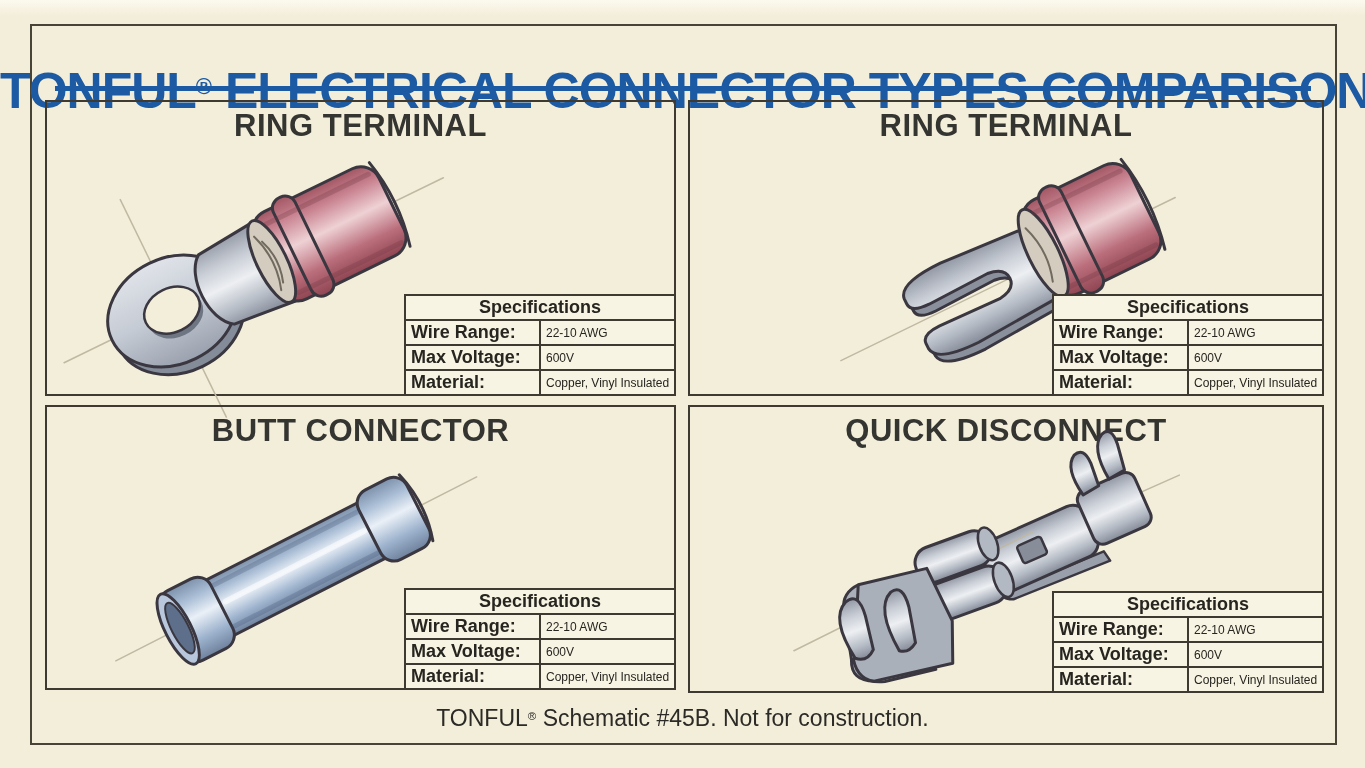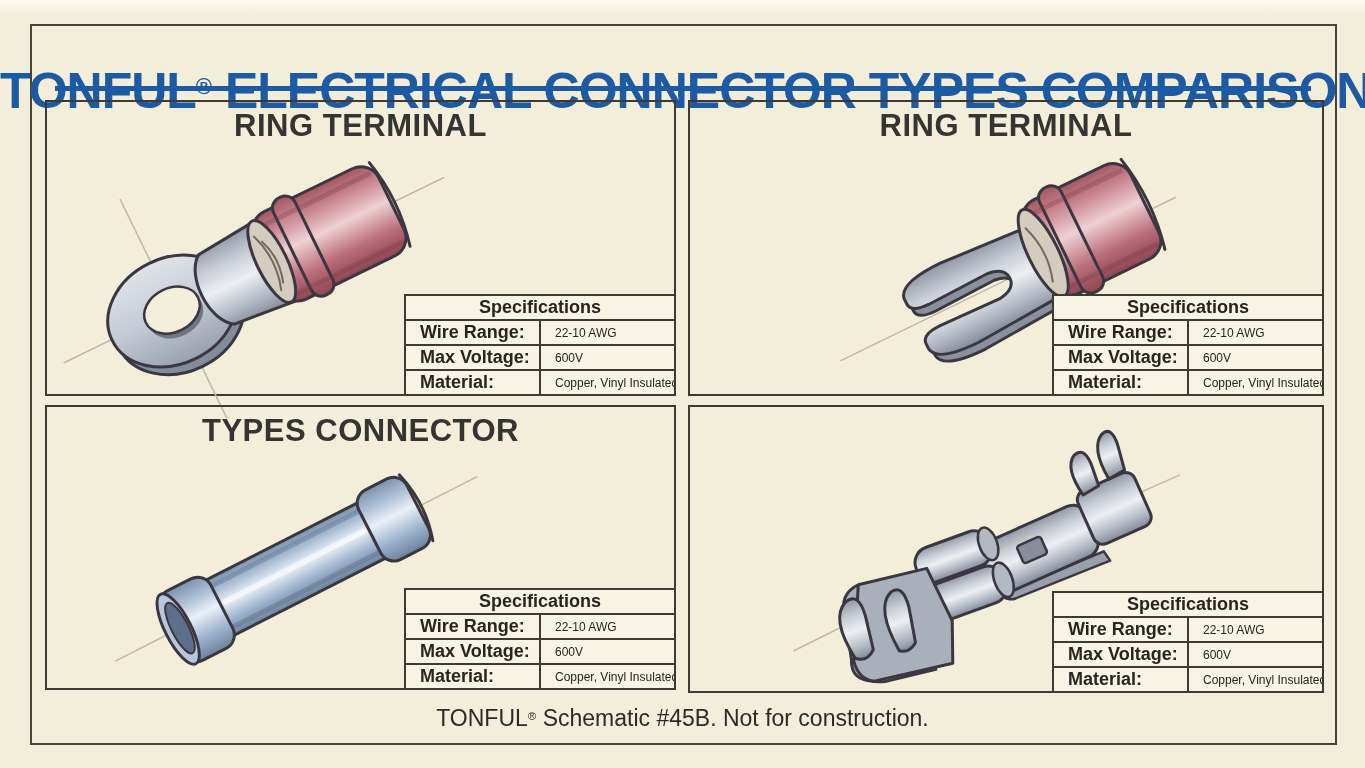--- a/index.html
+++ b/index.html
@@ -42,21 +42,21 @@
   #illus-ring {left:28px; top:40px;width:362px;height:246px;}
   #illus-spade{left:150px;top:48px;width:332px;height:238px;}
   #illus-butt {left:72px; top:48px;width:352px;height:230px;}
   #illus-quick{left:96px; top:36px;width:404px;height:246px;}
   .spec-table{
     position:absolute;right:-2px;bottom:-2px;
     border-collapse:collapse;background:#f8f4e4;
     table-layout:fixed;width:272px;
   }
   .spec-table th,.spec-table td{
-    border:2px solid #3e3a31;padding:1px 14px;height:21px;
+    border:2px solid #3e3a31;padding:1px 5px;height:21px;
     color:#26251f;white-space:nowrap;overflow:hidden;
   }
   .spec-table th{font-size:18px;text-align:center;font-weight:bold;}
   .spec-table td.lbl{font-size:18px;font-weight:bold;width:106px;}
   .spec-table td.val{font-size:12px;font-weight:normal;}
   .footer{
     position:absolute;left:0;top:705px;width:100%;text-align:center;
     font-size:23px;color:#2b2a26;
   }
   .footer sup{font-size:0.5em;vertical-align:0.55em;}
@@ -188,21 +188,21 @@
         </tr>
       <tr>
           <td class="lbl">Material:</td>
           <td class="val">Copper, Vinyl Insulated</td>
         </tr>
     </tbody>
   </table>
 </section>
 
 <section class="panel" id="panel-butt">
-  <h2 class="panel-title">TYPES CONNECTOR</h2>
+  <h2 class="panel-title">BUTT CONNECTOR</h2>
 
   <svg class="illus" id="illus-butt" viewBox="0 0 352 230">
     <defs>
       <linearGradient id="g3-blue" x1="0" y1="0" x2="0" y2="1">
         <stop offset="0" stop-color="#7d91ab"></stop>
           <stop offset=".22" stop-color="#a9bdd5"></stop>
         <stop offset=".46" stop-color="#eaf0f7"></stop>
           <stop offset=".75" stop-color="#9cb2cd"></stop>
         <stop offset="1" stop-color="#6f829d"></stop>
       </linearGradient>
@@ -238,20 +238,21 @@
         </tr>
       <tr>
           <td class="lbl">Material:</td>
           <td class="val">Copper, Vinyl Insulated</td>
         </tr>
     </tbody>
   </table>
 </section>
 
 <section class="panel" id="panel-quick">
+  <h2 class="panel-title">QUICK DISCONNECT</h2>
 
   <svg class="illus" id="illus-quick" viewBox="0 0 404 246">
     <defs>
       <linearGradient id="g4-metal" x1="0" y1="0" x2="0" y2="1">
         <stop offset="0" stop-color="#9298a4"></stop>
           <stop offset=".28" stop-color="#c9ced6"></stop>
         <stop offset=".52" stop-color="#edeff2"></stop>
           <stop offset=".8" stop-color="#b2b9c3"></stop>
         <stop offset="1" stop-color="#848b98"></stop>
       </linearGradient>

